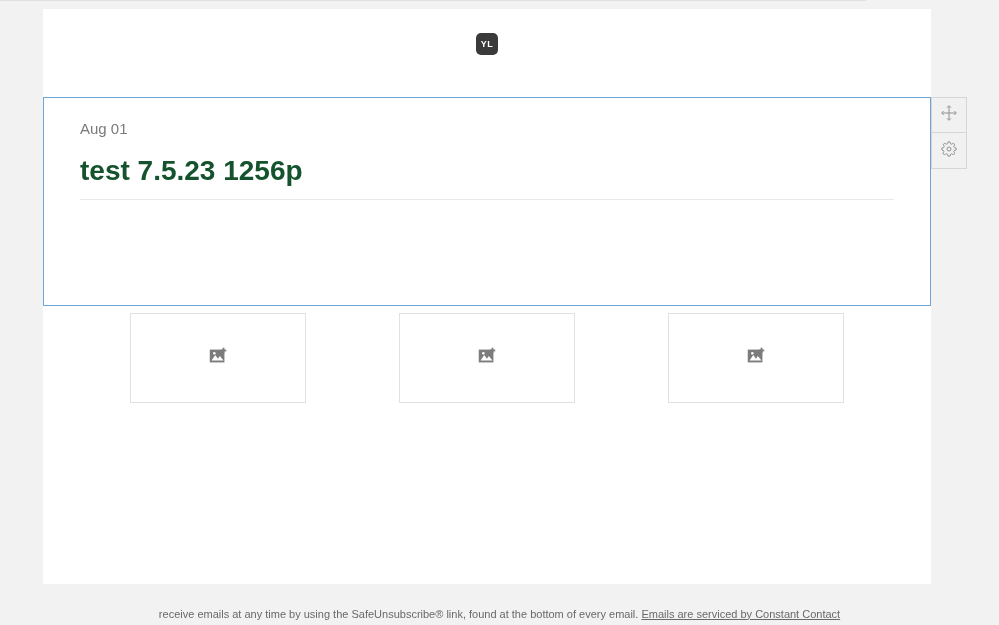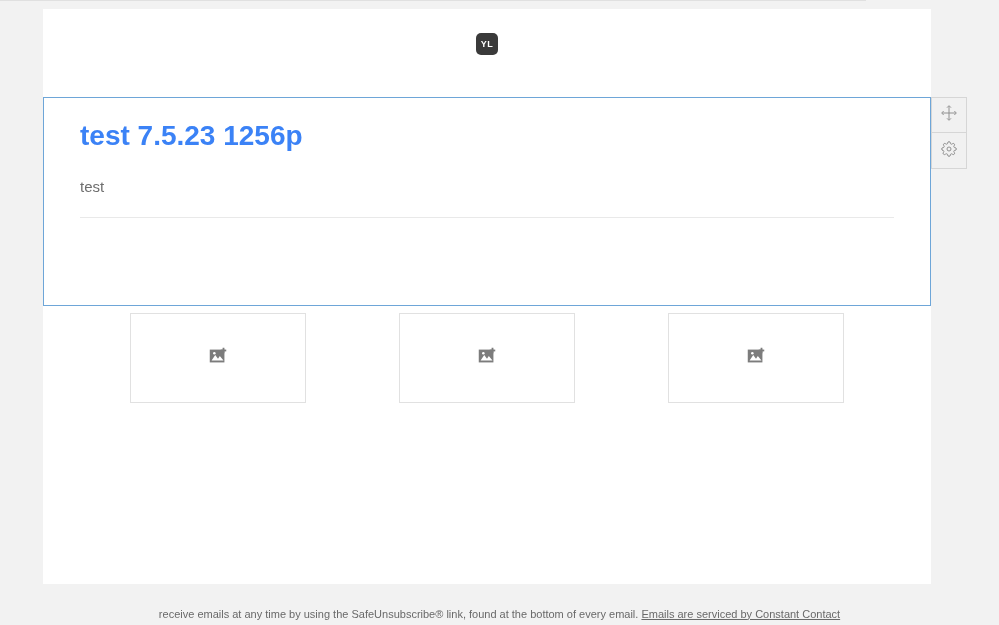--- a/index.html
+++ b/index.html
@@ -67,22 +67,22 @@
       background: #fff;
     }
     .date {
       font-size: 15px;
       color: #7a7a7a;
       margin-bottom: 18px;
     }
     .title {
       font-size: 28px;
       font-weight: 600;
-      color: #3b82f6;
-      margin-bottom: 26px;
+      color: #14532d;
+      margin-bottom: 12px;
     }
     .desc {
       font-size: 15px;
       color: #6e6e6e;
       padding-bottom: 22px;
     }
     .thin-rule {
       border: 0;
       border-top: 1px solid #e9e9e9;
     }
@@ -177,22 +177,22 @@
 
 <div class="page">
 
   <div class="card">
 
     <div class="logo-wrap">
       <div class="logo-badge">YL</div>
     </div>
 
     <div class="content-block">
+      <div class="date">Aug 01</div>
       <div class="title">test 7.5.23 1256p</div>
-      <div class="desc">test</div>
       <hr class="thin-rule">
     </div>
 
     <div class="ph-row">
       <div class="ph-box">
         <span>
           <svg viewBox="0 0 24 24">
               <path d="M3 5h16v14H3z" fill="#7c7c7c"></path>
               <path d="M3 5h16v14H3z" fill="none"></path>
               <polygon points="5,17 9,11 12,15 14,12 18,17" fill="#fff"></polygon>

